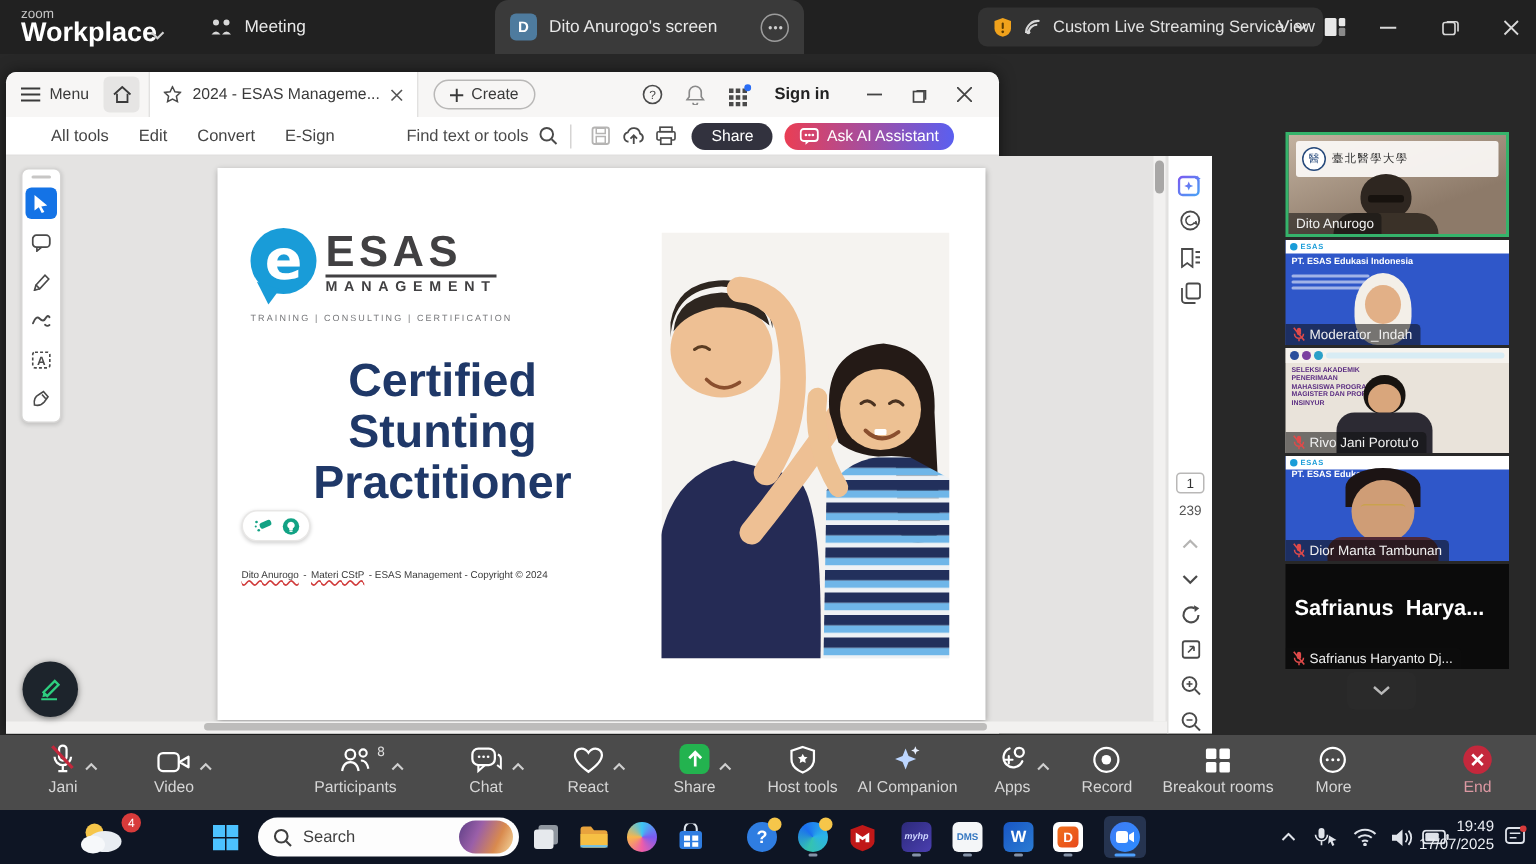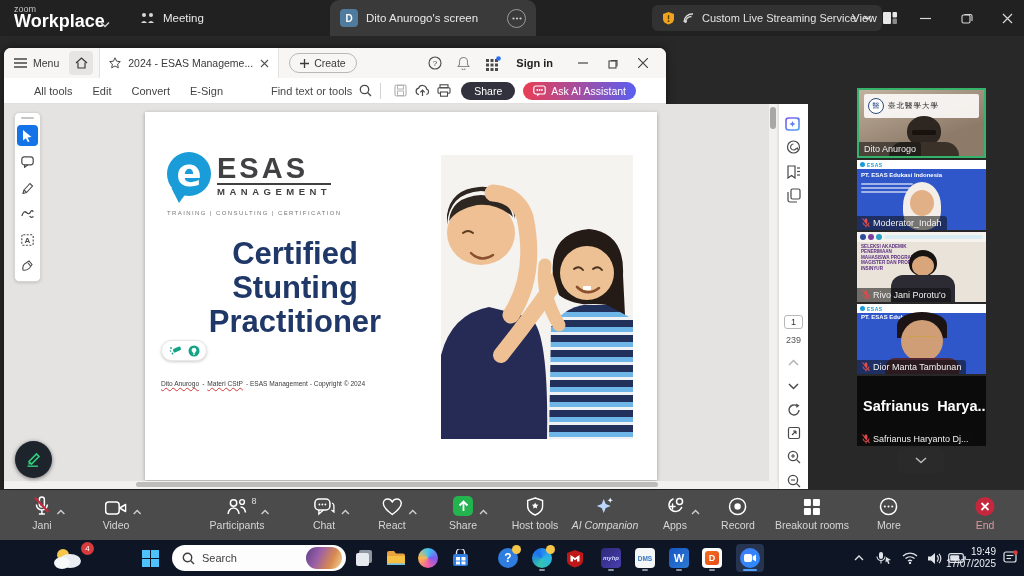--- a/index.html
+++ b/index.html
@@ -73,21 +73,21 @@
   .chip{position:absolute;left:16px;top:228px;width:46px;height:21px;background:#fff;border:1px solid #e8e7e6;border-radius:11px;box-shadow:0 1px 3px rgba(0,0,0,.2);display:flex;align-items:center;justify-content:center;gap:6px;}
   .slide-footer{position:absolute;left:16px;top:268px;display:flex;gap:3px;font-size:6.6px;color:#3a3a3a;white-space:nowrap;}
   .red-ul{text-decoration:underline wavy #d03a3a 1px;text-underline-offset:1px;}
   .photo{position:absolute;left:296px;top:43px;width:192px;height:284px;}
 
   
   .annotate{position:absolute;left:15px;top:441px;width:37px;height:37px;border-radius:50%;background:#1d242c;box-shadow:0 1px 4px rgba(0,0,0,.5);display:flex;align-items:center;justify-content:center;z-index:20;}
 
   
   .videos{position:absolute;left:857px;top:88px;width:129px;z-index:10;}
-  .vtile{position:relative;width:129px;height:70px;margin-bottom:2px;overflow:hidden;background:#222;}
+  .vtile{position:relative;width:149px;height:70px;margin-bottom:2px;overflow:hidden;background:#222;}
   .vname{position:absolute;left:0;bottom:0;max-width:126px;background:rgba(15,15,15,.55);color:#f0f0f0;font-size:9px;line-height:14px;padding:0 5px;border-radius:0 3px 0 0;display:flex;align-items:center;gap:3px;white-space:nowrap;overflow:hidden;}
   .t1{border:2px solid #35b36b;background:linear-gradient(160deg,#c3b2a0,#8d7a69 70%);}
   .t1 .band{position:absolute;left:5px;top:4px;right:5px;height:24px;background:rgba(251,249,246,.93);border-radius:2px;display:flex;align-items:center;gap:4px;padding:0 4px;}
   .tmu-seal{width:16px;height:16px;border-radius:50%;background:#fff;border:1.5px solid #274a7c;display:flex;align-items:center;justify-content:center;font-size:7px;color:#274a7c;}
   .tmu-name{font-size:7.5px;color:#2e2e2e;font-family:"DejaVu Serif",serif;letter-spacing:1px;}
   .sil-head{position:absolute;left:48px;top:26px;width:34px;height:30px;border-radius:50% 50% 45% 45%;background:#2e2620;}
   .sil-body{position:absolute;left:30px;top:52px;width:70px;height:26px;border-radius:14px 14px 0 0;background:#3a3128;}
   .sil-glass{position:absolute;left:53px;top:40px;width:24px;height:5px;background:#17120e;border-radius:2px;}
   .bluebg{background:#2f57c9;}
   .esas-strip{position:absolute;left:0;top:0;right:0;height:9px;background:#fff;display:flex;align-items:center;gap:2px;padding:0 3px;}
@@ -736,21 +736,21 @@
     <div class="zt" style="left:535px;">
       <div class="ic">
           <svg width="17" height="19" viewBox="0 0 17 19">
             <path d="M8.5 1 L16 3.5 V9 Q16 15 8.5 18 Q1 15 1 9 V3.5 Z" fill="none" stroke="#fff" stroke-width="1.5"></path>
             <path d="M8.5 5.5 l1 2 2.2.3 -1.6 1.6 .4 2.2 -2 -1 -2 1 .4 -2.2 -1.6 -1.6 2.2 -.3 Z" fill="#fff"></path>
           </svg>
         </div>
       <div class="lbl">Host tools</div>
     </div>
 
-    <div class="zt" style="left:605px;font-style:italic;">
+    <div class="zt" style="left:605px;">
       <div class="ic">
           <svg width="20" height="20" viewBox="0 0 20 20">
             <path d="M9 3 L11 8 L16 10 L11 12 L9 17 L7 12 L2 10 L7 8 Z" fill="#bcd6ff"></path>
             <path d="M15.5 1.5 l.8 2 2 .8 -2 .8 -.8 2 -.8 -2 -2 -.8 2 -.8 Z" fill="#e8f0ff"></path>
           </svg>
         </div>
       <div class="lbl">AI Companion</div>
     </div>
 
     <div class="zt" style="left:675px;">

